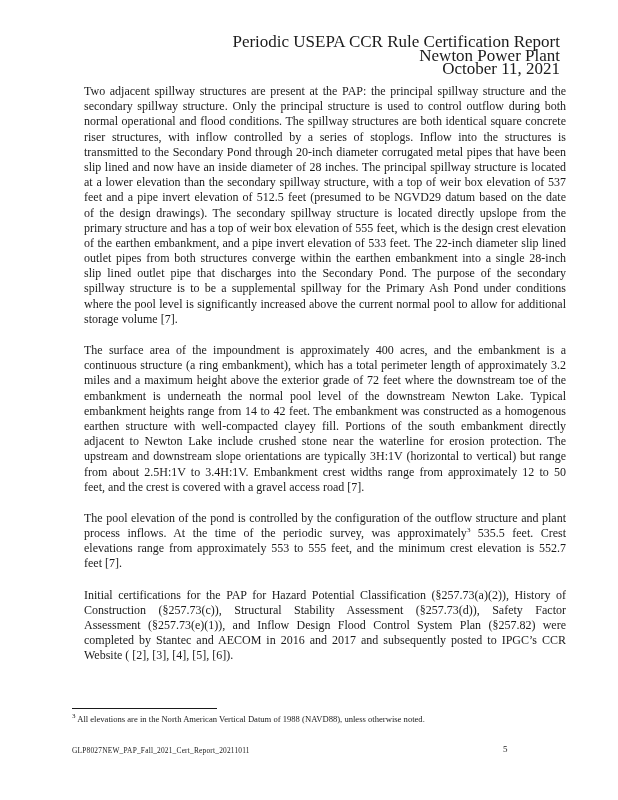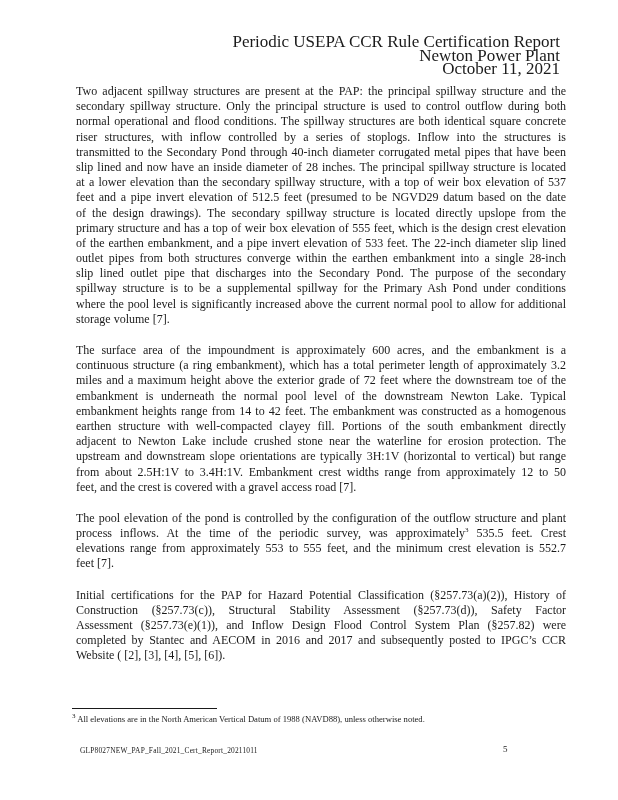--- a/index.html
+++ b/index.html
@@ -1,62 +1,62 @@
 <!DOCTYPE html>
 <html><head>
 <meta charset="utf-8">
 <style>
   html, body { margin: 0; padding: 0; background: #ffffff; }
   body { width: 618px; height: 800px; position: relative; overflow: hidden;
          font-family: "Liberation Serif", serif; color: #1a1a1a; }
   .header { position: absolute; top: 35px; right: 58px; text-align: right;
             font-size: 17px; line-height: 13.5px; }
   .body { position: absolute; left: 72px; width: 494px; top: 84px; }
-  .para { margin: 0 0 16px 4px; font-size: 12px; line-height: 15.2px; }
+  .para { margin: 0 0 16px 12px; font-size: 12px; line-height: 15.2px; }
   .line { display: block; text-align: justify; text-align-last: justify;
           white-space: nowrap; height: 15.2px; overflow: visible; }
   .line.last { text-align-last: left; }
   .line span { white-space: normal; }
   sup { font-size: 7px; line-height: 0; vertical-align: super; }
   .fn-rule { position: absolute; left: 72px; top: 708px; width: 145px; height: 1px; background: #1a1a1a; }
   .footnote { position: absolute; left: 72px; top: 714px; font-size: 8.6px; line-height: 11px; width: 494px; }
-  .footer-file { position: absolute; left: 80px; top: 746px; font-size: 7.4px; letter-spacing: 0.2px; }
+  .footer-file { position: absolute; left: 72px; top: 746px; font-size: 7.4px; letter-spacing: 0.2px; }
   .page-num { position: absolute; left: 503px; top: 744px; font-size: 9px; }
 </style>
 </head>
 <body>
 
 <div class="header">
   <div>Periodic USEPA CCR Rule Certification Report</div>
   <div>Newton Power Plant</div>
   <div>October 11, 2021</div>
 </div>
 
 <div class="body">
   <p class="para">
     <span class="line">Two adjacent spillway structures are present at the PAP: the principal spillway structure and the</span>
     <span class="line">secondary spillway structure. Only the principal structure is used to control outflow during both</span>
     <span class="line">normal operational and flood conditions. The spillway structures are both identical square concrete</span>
     <span class="line">riser structures, with inflow controlled by a series of stoplogs. Inflow into the structures is</span>
-    <span class="line">transmitted to the Secondary Pond through 40-inch diameter corrugated metal pipes that have been</span>
+    <span class="line">transmitted to the Secondary Pond through 20-inch diameter corrugated metal pipes that have been</span>
     <span class="line">slip lined and now have an inside diameter of 28 inches. The principal spillway structure is located</span>
     <span class="line">at a lower elevation than the secondary spillway structure, with a top of weir box elevation of 537</span>
     <span class="line">feet and a pipe invert elevation of 512.5 feet (presumed to be NGVD29 datum based on the date</span>
     <span class="line">of the design drawings). The secondary spillway structure is located directly upslope from the</span>
     <span class="line">primary structure and has a top of weir box elevation of 555 feet, which is the design crest elevation</span>
     <span class="line">of the earthen embankment, and a pipe invert elevation of 533 feet. The 22-inch diameter slip lined</span>
     <span class="line">outlet pipes from both structures converge within the earthen embankment into a single 28-inch</span>
     <span class="line">slip lined outlet pipe that discharges into the Secondary Pond. The purpose of the secondary</span>
     <span class="line">spillway structure is to be a supplemental spillway for the Primary Ash Pond under conditions</span>
     <span class="line">where the pool level is significantly increased above the current normal pool to allow for additional</span>
     <span class="line last">storage volume [7].</span>
   </p>
 
   <p class="para">
-    <span class="line">The surface area of the impoundment is approximately 600 acres, and the embankment is a</span>
+    <span class="line">The surface area of the impoundment is approximately 400 acres, and the embankment is a</span>
     <span class="line">continuous structure (a ring embankment), which has a total perimeter length of approximately 3.2</span>
     <span class="line">miles and a maximum height above the exterior grade of 72 feet where the downstream toe of the</span>
     <span class="line">embankment is underneath the normal pool level of the downstream Newton Lake. Typical</span>
     <span class="line">embankment heights range from 14 to 42 feet. The embankment was constructed as a homogenous</span>
     <span class="line">earthen structure with well-compacted clayey fill. Portions of the south embankment directly</span>
     <span class="line">adjacent to Newton Lake include crushed stone near the waterline for erosion protection. The</span>
     <span class="line">upstream and downstream slope orientations are typically 3H:1V (horizontal to vertical) but range</span>
     <span class="line">from about 2.5H:1V to 3.4H:1V. Embankment crest widths range from approximately 12 to 50</span>
     <span class="line last">feet, and the crest is covered with a gravel access road [7].</span>
   </p>

